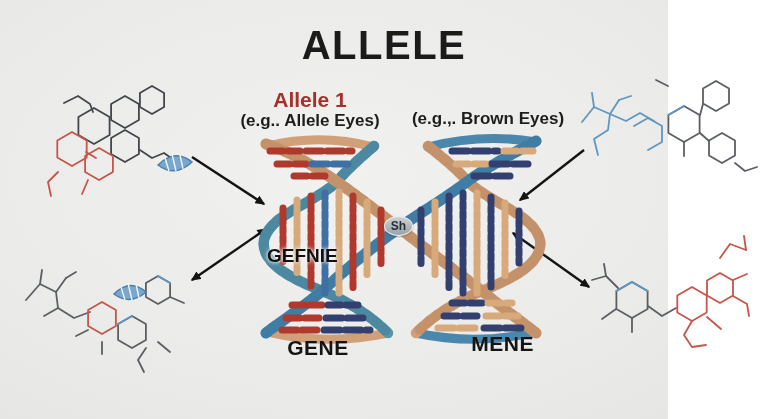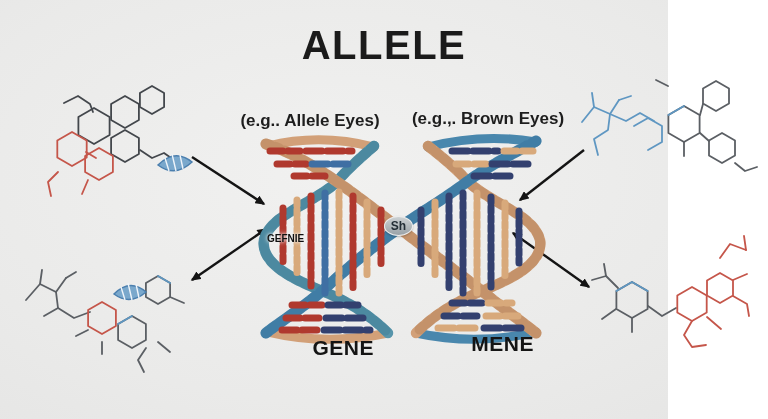--- a/index.html
+++ b/index.html
@@ -11,23 +11,23 @@
   .txt{position:absolute;line-height:1.05;white-space:nowrap;}
   #title{top:24px;left:0;width:768px;text-align:center;font-size:40px;font-weight:800;
          color:#1b1b1b;letter-spacing:1.5px;}
   .col-label{width:160px;text-align:center;font-size:21px;font-weight:800;}
   .col-sub{width:190px;text-align:center;font-size:17px;font-weight:700;color:#1d1d1d;}
   #allele1-label{left:230px;top:89px;color:#a8302b;}
   #allele1-sub{left:215px;top:112px;}
   #allele2-label{left:408px;top:87px;color:#1f5d9c;}
   #allele2-sub{left:393px;top:110px;}
   .gene-label{width:112px;text-align:center;font-size:21px;font-weight:800;color:#141414;letter-spacing:0.5px;}
-  #gene-left{left:262px;top:337px;text-align:right;}
+  #gene-left{left:262px;top:337px;}
   #gene-right{left:422px;top:333px;text-align:right;}
-  #gene-annotation{left:267px;top:234px;font-size:10px;font-weight:800;color:#101010;
+  #gene-annotation{left:267px;top:246px;font-size:19px;font-weight:800;color:#101010;
     text-shadow:0 0 3px #f2f2f2,0 0 5px #f2f2f2;}
   #sh-badge{
     position:absolute;left:384px;top:216px;width:29px;height:20px;border-radius:50%;
     background:linear-gradient(180deg,#ccd1d3 0%,#9aa2a7 100%);
     border:1.5px solid #ececec;box-shadow:0 1px 2px rgba(0,0,0,.25);
     display:flex;align-items:center;justify-content:center;
     font-size:12px;font-weight:800;color:#232e36;box-sizing:border-box;
   }
   svg{position:absolute;left:0;top:0;}
   .mol-black{stroke:#43474c;stroke-width:1.8;fill:none;stroke-linecap:round;stroke-linejoin:round;}
@@ -204,20 +204,21 @@
         <path class="dash" d="M444,316 H480" stroke="#33406f" stroke-dasharray="14 5"></path>
         <path class="dash" d="M486,316 H518" stroke="#d8a97b" stroke-dasharray="14 5"></path>
         <path class="dash" d="M438,328 H478" stroke="#d8a97b" stroke-dasharray="16 5"></path>
         <path class="dash" d="M484,328 H524" stroke="#33406f" stroke-dasharray="16 5"></path>
       </g>
     </g>
   </svg>
 
   <div class="txt" id="title">ALLELE</div>
 
+  <div class="txt col-label" id="allele1-label">Allele 1</div>
   <div class="txt col-sub" id="allele1-sub">(e.g.. Allele Eyes)</div>
 
   <div class="txt col-sub" id="allele2-sub">(e.g.,. Brown Eyes)</div>
 
   <div class="txt" id="gene-annotation">GEFNIE</div>
 
   <div id="sh-badge">Sh</div>
 
   <div class="txt gene-label" id="gene-left">GENE</div>
   <div class="txt gene-label" id="gene-right">MENE</div>

